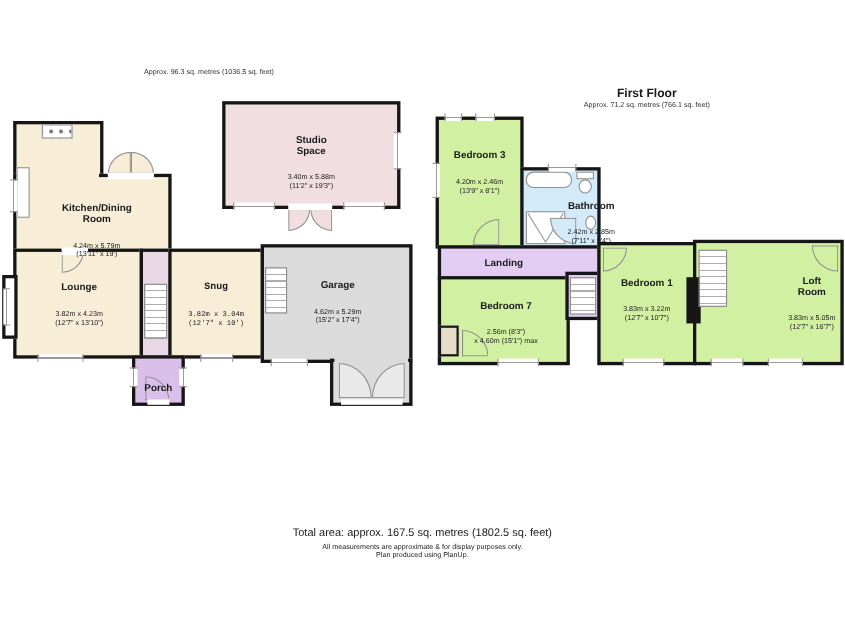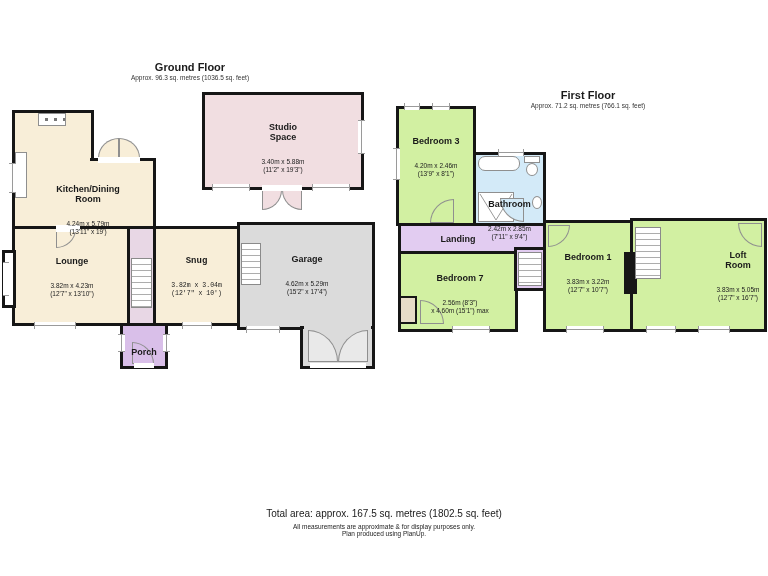--- a/index.html
+++ b/index.html
@@ -24,24 +24,23 @@
   .gap{position:absolute;background:#fff;z-index:20;}
   .stairs{position:absolute;box-sizing:border-box;z-index:15;border:1px solid #8a8a8a;
         background:repeating-linear-gradient(180deg,#fff 0 5px,#adadad 5px 6px);}
   .arc{position:absolute;box-sizing:border-box;border:1px solid #8f8f8f;z-index:18;}
   .fix{position:absolute;box-sizing:border-box;background:#fff;border:1px solid #8f8f8f;z-index:16;}
 </style>
 </head>
 <body>
 
 <div class="floor-title" style="left:90px;top:61px;width:200px;">
-  <div class="t">Ground Floor</div>
   <div class="s">Approx. 96.3 sq. metres (1036.5 sq. feet)</div>
 </div>
-<div class="floor-title" style="left:488px;top:89px;width:200px;">
+<div class="floor-title" style="left:488px;top:79px;width:200px;">
   <div class="t">First Floor</div>
   <div class="s">Approx. 71.2 sq. metres (766.1 sq. feet)</div>
 </div>
 
 <div class="room" style="left:12px;top:110px;width:82px;height:52px;background:var(--cream);"></div>
 <div class="room" style="left:12px;top:158px;width:144px;height:72px;background:var(--cream);"></div>
 <div class="patch" style="left:16px;top:155px;width:74px;height:9px;background:var(--cream);z-index:10;"></div>
 
 <div class="room" style="left:12px;top:226px;width:118px;height:100px;background:var(--cream);"></div>
 <div class="room" style="left:2px;top:250px;width:14px;height:58px;background:#fff;"></div>
@@ -154,21 +153,21 @@
 <div class="stairs" style="left:635px;top:227px;width:26px;height:52px;"></div>
 <div class="arc" style="left:738px;top:223px;width:24px;height:24px;background:var(--green);border-radius:0 0 0 100%;"></div>
 <div class="winH" style="left:646px;top:326px;width:30px;height:7px;"></div>
 <div class="winH" style="left:698px;top:326px;width:32px;height:7px;"></div>
 
 <div class="room-label" style="left:398px;top:120px;width:76px;">
   <div class="rname">Bedroom 3</div>
   <div class="rdim">4.20m x 2.46m</div>
   <div class="rdim">(13'9" x 8'1")</div>
 </div>
-<div class="room-label" style="left:473px;top:183px;width:73px;">
+<div class="room-label" style="left:473px;top:166px;width:73px;padding-left:28px;">
   <div class="rname">Bathroom</div>
   <div class="rdim">2.42m x 2.85m</div>
   <div class="rdim">(7'11" x 9'4")</div>
 </div>
 <div class="room-label" style="left:408px;top:218px;width:100px;">
   <div class="rname">Landing</div>
 </div>
 <div class="room-label" style="left:408px;top:257px;width:104px;">
   <div class="rname">Bedroom 7</div>
   <div class="rdim">2.56m (8'3")</div>
@@ -179,16 +178,16 @@
   <div class="rdim">3.83m x 3.22m</div>
   <div class="rdim">(12'7" x 10'7")</div>
 </div>
 <div class="room-label" style="left:698px;top:234px;width:80px;text-align:center;">
   <div class="rname w40">Loft Room</div>
   <div class="rdim">3.83m x 5.05m</div>
   <div class="rdim">(12'7" x 16'7")</div>
 </div>
 
 <div class="abs" style="left:0;top:479px;width:768px;text-align:center;">
-  <div style="font-size:10px;margin-top:29px;">Total area: approx. 167.5 sq. metres (1802.5 sq. feet)</div>
+  <div style="font-size:10px;">Total area: approx. 167.5 sq. metres (1802.5 sq. feet)</div>
   <div style="font-size:6.5px;margin-top:4px;color:#222;">All measurements are approximate &amp; for display purposes only.</div>
   <div style="font-size:6.5px;color:#222;">Plan produced using PlanUp.</div>
 </div>
 
 </body></html>

